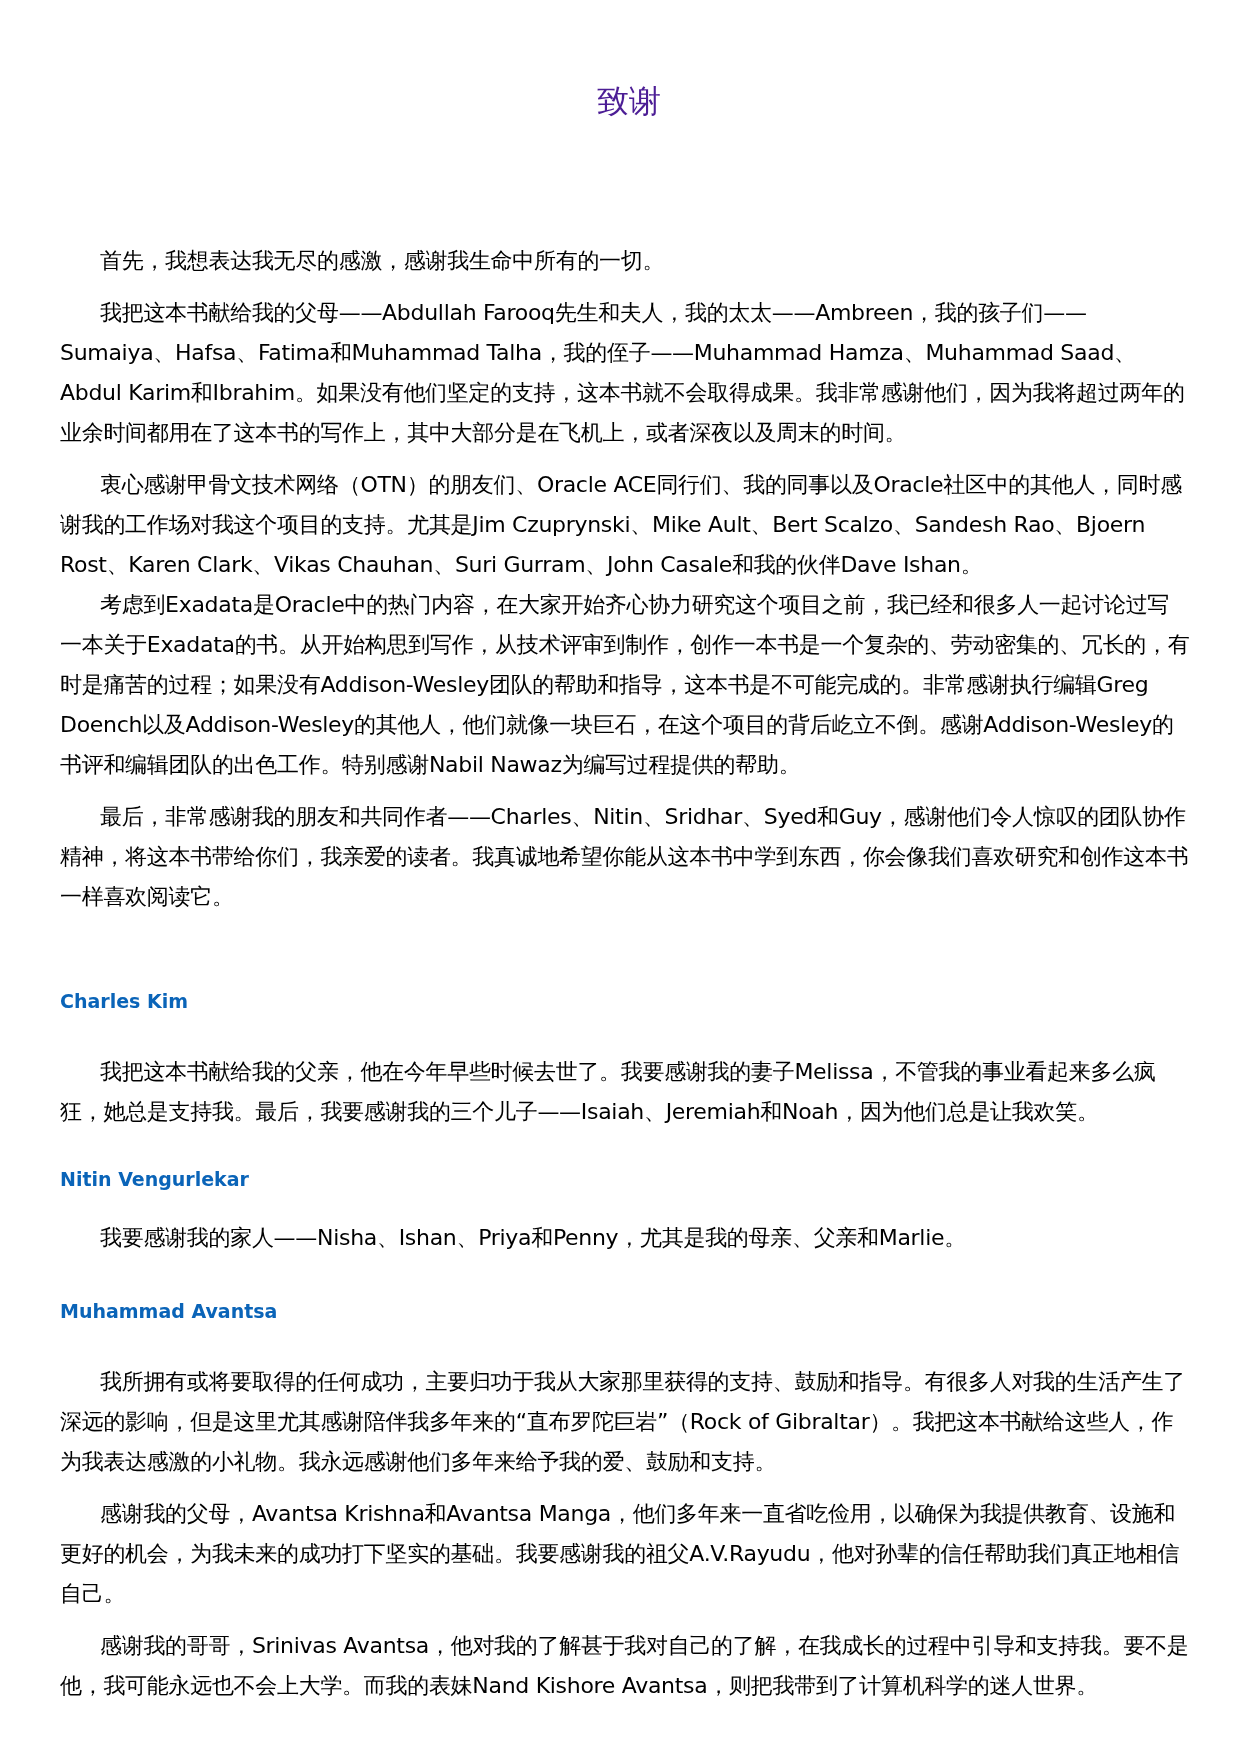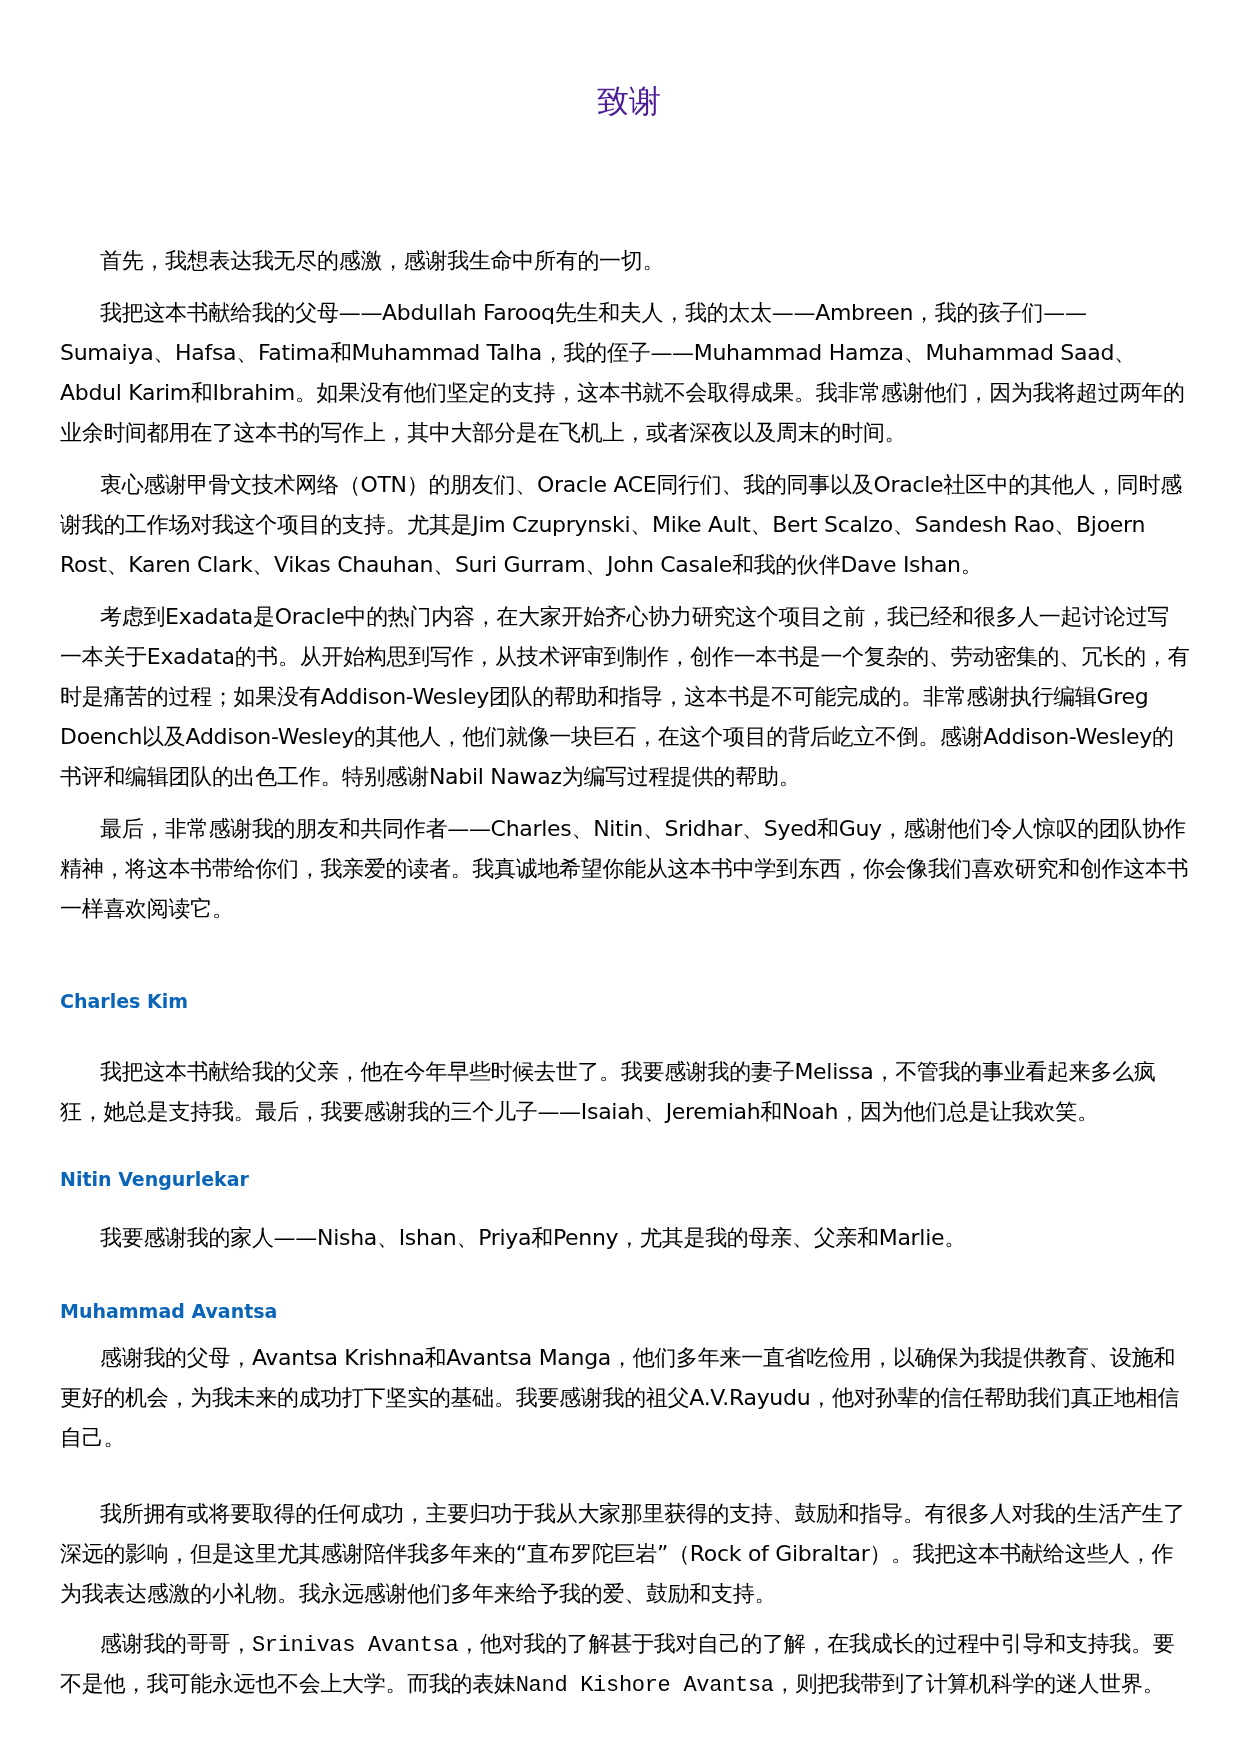--- a/index.html
+++ b/index.html
@@ -15,33 +15,33 @@
 </head>
 <body>
 
 <div class="page">
   <h1 class="title">致谢</h1>
 
   <div class="section" style="top:205px;">
     <p class="para" style="margin-top:36px;">首先，我想表达我无尽的感激，感谢我生命中所有的一切。</p>
     <p class="para" style="margin-top:12px;">我把这本书献给我的父母——Abdullah Farooq先生和夫人，我的太太——Ambreen，我的孩子们——Sumaiya、Hafsa、Fatima和Muhammad Talha，我的侄子——Muhammad Hamza、Muhammad Saad、Abdul Karim和Ibrahim。如果没有他们坚定的支持，这本书就不会取得成果。我非常感谢他们，因为我将超过两年的业余时间都用在了这本书的写作上，其中大部分是在飞机上，或者深夜以及周末的时间。</p>
     <p class="para" style="margin-top:12px;">衷心感谢甲骨文技术网络（OTN）的朋友们、Oracle ACE同行们、我的同事以及Oracle社区中的其他人，同时感谢我的工作场对我这个项目的支持。尤其是Jim Czuprynski、Mike Ault、Bert Scalzo、Sandesh Rao、Bjoern Rost、Karen Clark、Vikas Chauhan、Suri Gurram、John Casale和我的伙伴Dave Ishan。</p>
-    <p class="para" style="margin-top:12px;">考虑到Exadata是Oracle中的热门内容，在大家开始齐心协力研究这个项目之前，我已经和很多人一起讨论过写一本关于Exadata的书。从开始构思到写作，从技术评审到制作，创作一本书是一个复杂的、劳动密集的、冗长的，有时是痛苦的过程；如果没有Addison-Wesley团队的帮助和指导，这本书是不可能完成的。非常感谢执行编辑Greg Doench以及Addison-Wesley的其他人，他们就像一块巨石，在这个项目的背后屹立不倒。感谢Addison-Wesley的书评和编辑团队的出色工作。特别感谢Nabil Nawaz为编写过程提供的帮助。</p>
+    <p class="para" style="">考虑到Exadata是Oracle中的热门内容，在大家开始齐心协力研究这个项目之前，我已经和很多人一起讨论过写一本关于Exadata的书。从开始构思到写作，从技术评审到制作，创作一本书是一个复杂的、劳动密集的、冗长的，有时是痛苦的过程；如果没有Addison-Wesley团队的帮助和指导，这本书是不可能完成的。非常感谢执行编辑Greg Doench以及Addison-Wesley的其他人，他们就像一块巨石，在这个项目的背后屹立不倒。感谢Addison-Wesley的书评和编辑团队的出色工作。特别感谢Nabil Nawaz为编写过程提供的帮助。</p>
     <p class="para" style="margin-top:12px;">最后，非常感谢我的朋友和共同作者——Charles、Nitin、Sridhar、Syed和Guy，感谢他们令人惊叹的团队协作精神，将这本书带给你们，我亲爱的读者。我真诚地希望你能从这本书中学到东西，你会像我们喜欢研究和创作这本书一样喜欢阅读它。</p>
   </div>
 
   <div class="section" style="top:986px;">
     <h2 class="heading">Charles Kim</h2>
     <p class="para" style="margin-top:36px;">我把这本书献给我的父亲，他在今年早些时候去世了。我要感谢我的妻子Melissa，不管我的事业看起来多么疯狂，她总是支持我。最后，我要感谢我的三个儿子——Isaiah、Jeremiah和Noah，因为他们总是让我欢笑。</p>
   </div>
 
   <div class="section" style="top:1164px;">
     <h2 class="heading">Nitin Vengurlekar</h2>
     <p class="para" style="margin-top:24px;">我要感谢我的家人——Nisha、Ishan、Priya和Penny，尤其是我的母亲、父亲和Marlie。</p>
   </div>
 
   <div class="section" style="top:1296px;">
     <h2 class="heading">Muhammad Avantsa</h2>
+    <p class="para" style="margin-top:36px;">我所拥有或将要取得的任何成功，主要归功于我从大家那里获得的支持、鼓励和指导。有很多人对我的生活产生了深远的影响，但是这里尤其感谢陪伴我多年来的“直布罗陀巨岩”（Rock of Gibraltar）。我把这本书献给这些人，作为我表达感激的小礼物。我永远感谢他们多年来给予我的爱、鼓励和支持。</p>
     <p class="para" style="margin-top:12px;">感谢我的父母，Avantsa Krishna和Avantsa Manga，他们多年来一直省吃俭用，以确保为我提供教育、设施和更好的机会，为我未来的成功打下坚实的基础。我要感谢我的祖父A.V.Rayudu，他对孙辈的信任帮助我们真正地相信自己。</p>
-    <p class="para" style="margin-top:36px;">我所拥有或将要取得的任何成功，主要归功于我从大家那里获得的支持、鼓励和指导。有很多人对我的生活产生了深远的影响，但是这里尤其感谢陪伴我多年来的“直布罗陀巨岩”（Rock of Gibraltar）。我把这本书献给这些人，作为我表达感激的小礼物。我永远感谢他们多年来给予我的爱、鼓励和支持。</p>
-    <p class="para" style="margin-top:12px;font-family:Liberation Mono, monospace;">感谢我的哥哥，Srinivas Avantsa，他对我的了解甚于我对自己的了解，在我成长的过程中引导和支持我。要不是他，我可能永远也不会上大学。而我的表妹Nand Kishore Avantsa，则把我带到了计算机科学的迷人世界。</p>
+    <p class="para" style="margin-top:12px;">感谢我的哥哥，Srinivas Avantsa，他对我的了解甚于我对自己的了解，在我成长的过程中引导和支持我。要不是他，我可能永远也不会上大学。而我的表妹Nand Kishore Avantsa，则把我带到了计算机科学的迷人世界。</p>
   </div>
 </div>
 
 </body></html>

